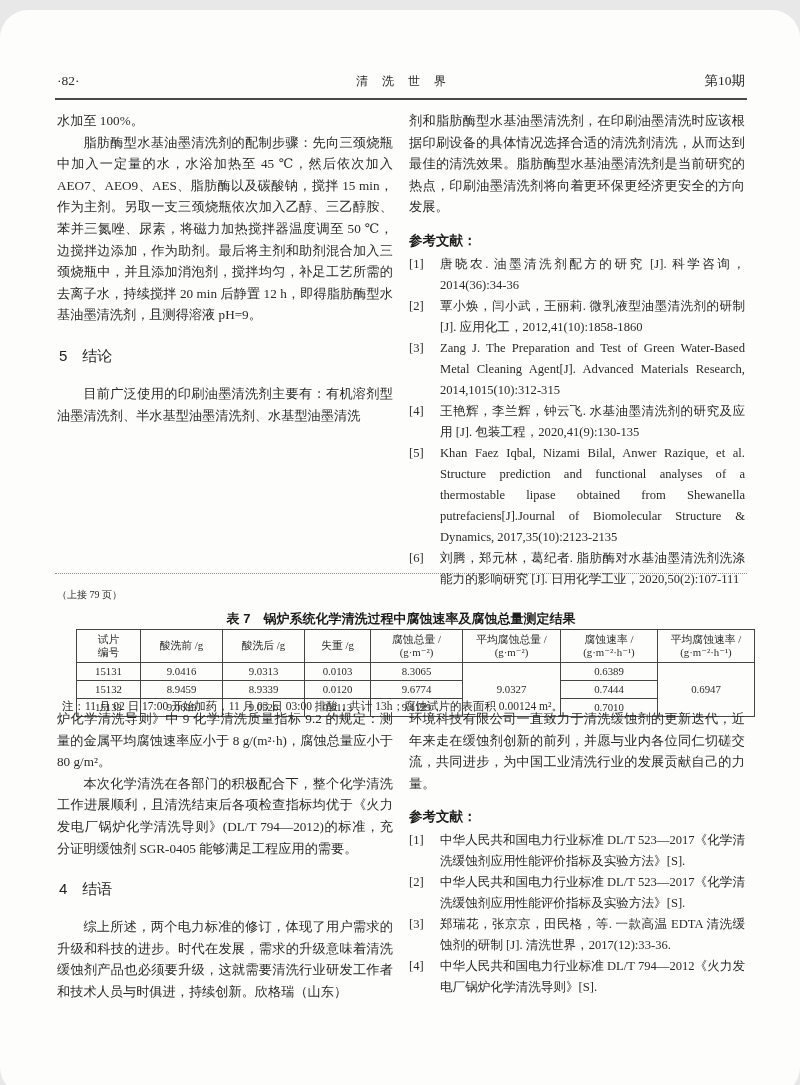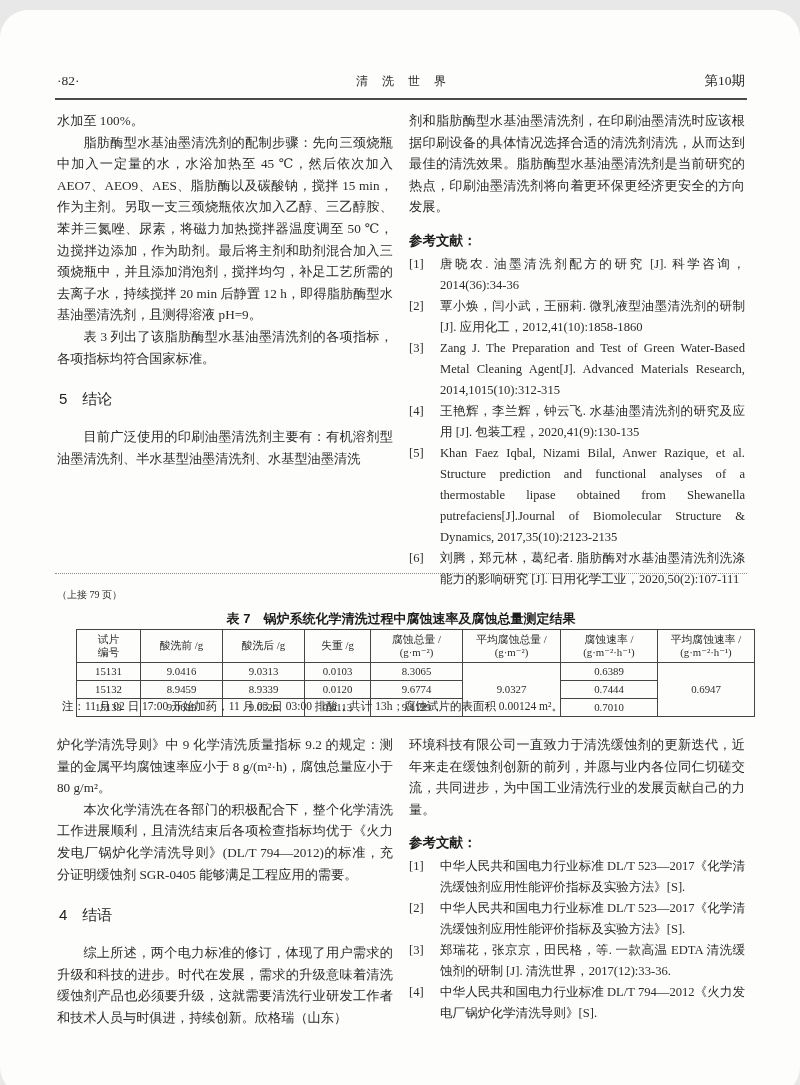--- a/index.html
+++ b/index.html
@@ -26,21 +26,21 @@
   .hdr-rule{
     position:absolute;left:55px;right:53px;top:88px;
     border-top:2px solid #4a4a4a;
   }
   
   .cols{
     position:absolute;left:57px;right:55px;
     display:flex;gap:16px;
   }
   .cols.top{top:100px;}
-  .cols.bottom{top:724px;}
+  .cols.bottom{top:698px;}
   .col{flex:1;min-width:0;}
   p.para{
     margin:0;font-size:13.2px;line-height:21.6px;
     text-align:justify;text-justify:inter-ideograph;
   }
   p.indent{text-indent:2em;}
   .sec-heading{
     font-family:"Liberation Sans","DejaVu Sans",sans-serif;
     font-weight:normal;font-size:15px;color:#1d1d1d;
     margin:21px 0 17px 2px;
@@ -106,21 +106,20 @@
     <span class="pageno">·82·</span>
     <span class="jtitle">清洗世界</span>
     <span class="issue">第10期</span>
   </div>
   <div class="hdr-rule"></div>
 
   <div class="cols top">
     <div class="col">
       <p class="para">水加至 100%。</p>
       <p class="para indent">脂肪酶型水基油墨清洗剂的配制步骤：先向三颈烧瓶中加入一定量的水，水浴加热至 45 ℃，然后依次加入 AEO7、AEO9、AES、脂肪酶以及碳酸钠，搅拌 15 min，作为主剂。另取一支三颈烧瓶依次加入乙醇、三乙醇胺、苯并三氮唑、尿素，将磁力加热搅拌器温度调至 50 ℃，边搅拌边添加，作为助剂。最后将主剂和助剂混合加入三颈烧瓶中，并且添加消泡剂，搅拌均匀，补足工艺所需的去离子水，持续搅拌 20 min 后静置 12 h，即得脂肪酶型水基油墨清洗剂，且测得溶液 pH=9。</p>
-      <p class="para indent">表 3 列出了该脂肪酶型水基油墨清洗剂的各项指标，各项指标均符合国家标准。</p>
       <div class="sec-heading">5　结论</div>
       <p class="para indent">目前广泛使用的印刷油墨清洗剂主要有：有机溶剂型油墨清洗剂、半水基型油墨清洗剂、水基型油墨清洗</p>
     </div>
     <div class="col">
       <p class="para">剂和脂肪酶型水基油墨清洗剂，在印刷油墨清洗时应该根据印刷设备的具体情况选择合适的清洗剂清洗，从而达到最佳的清洗效果。脂肪酶型水基油墨清洗剂是当前研究的热点，印刷油墨清洗剂将向着更环保更经济更安全的方向发展。</p>
       <div class="refs-heading">参考文献：</div>
       <div class="ref-item">
         <span class="ref-num">[1]</span>
         <span class="ref-text">唐晓农. 油墨清洗剂配方的研究 [J]. 科学咨询，2014(36):34-36</span>
       </div>

